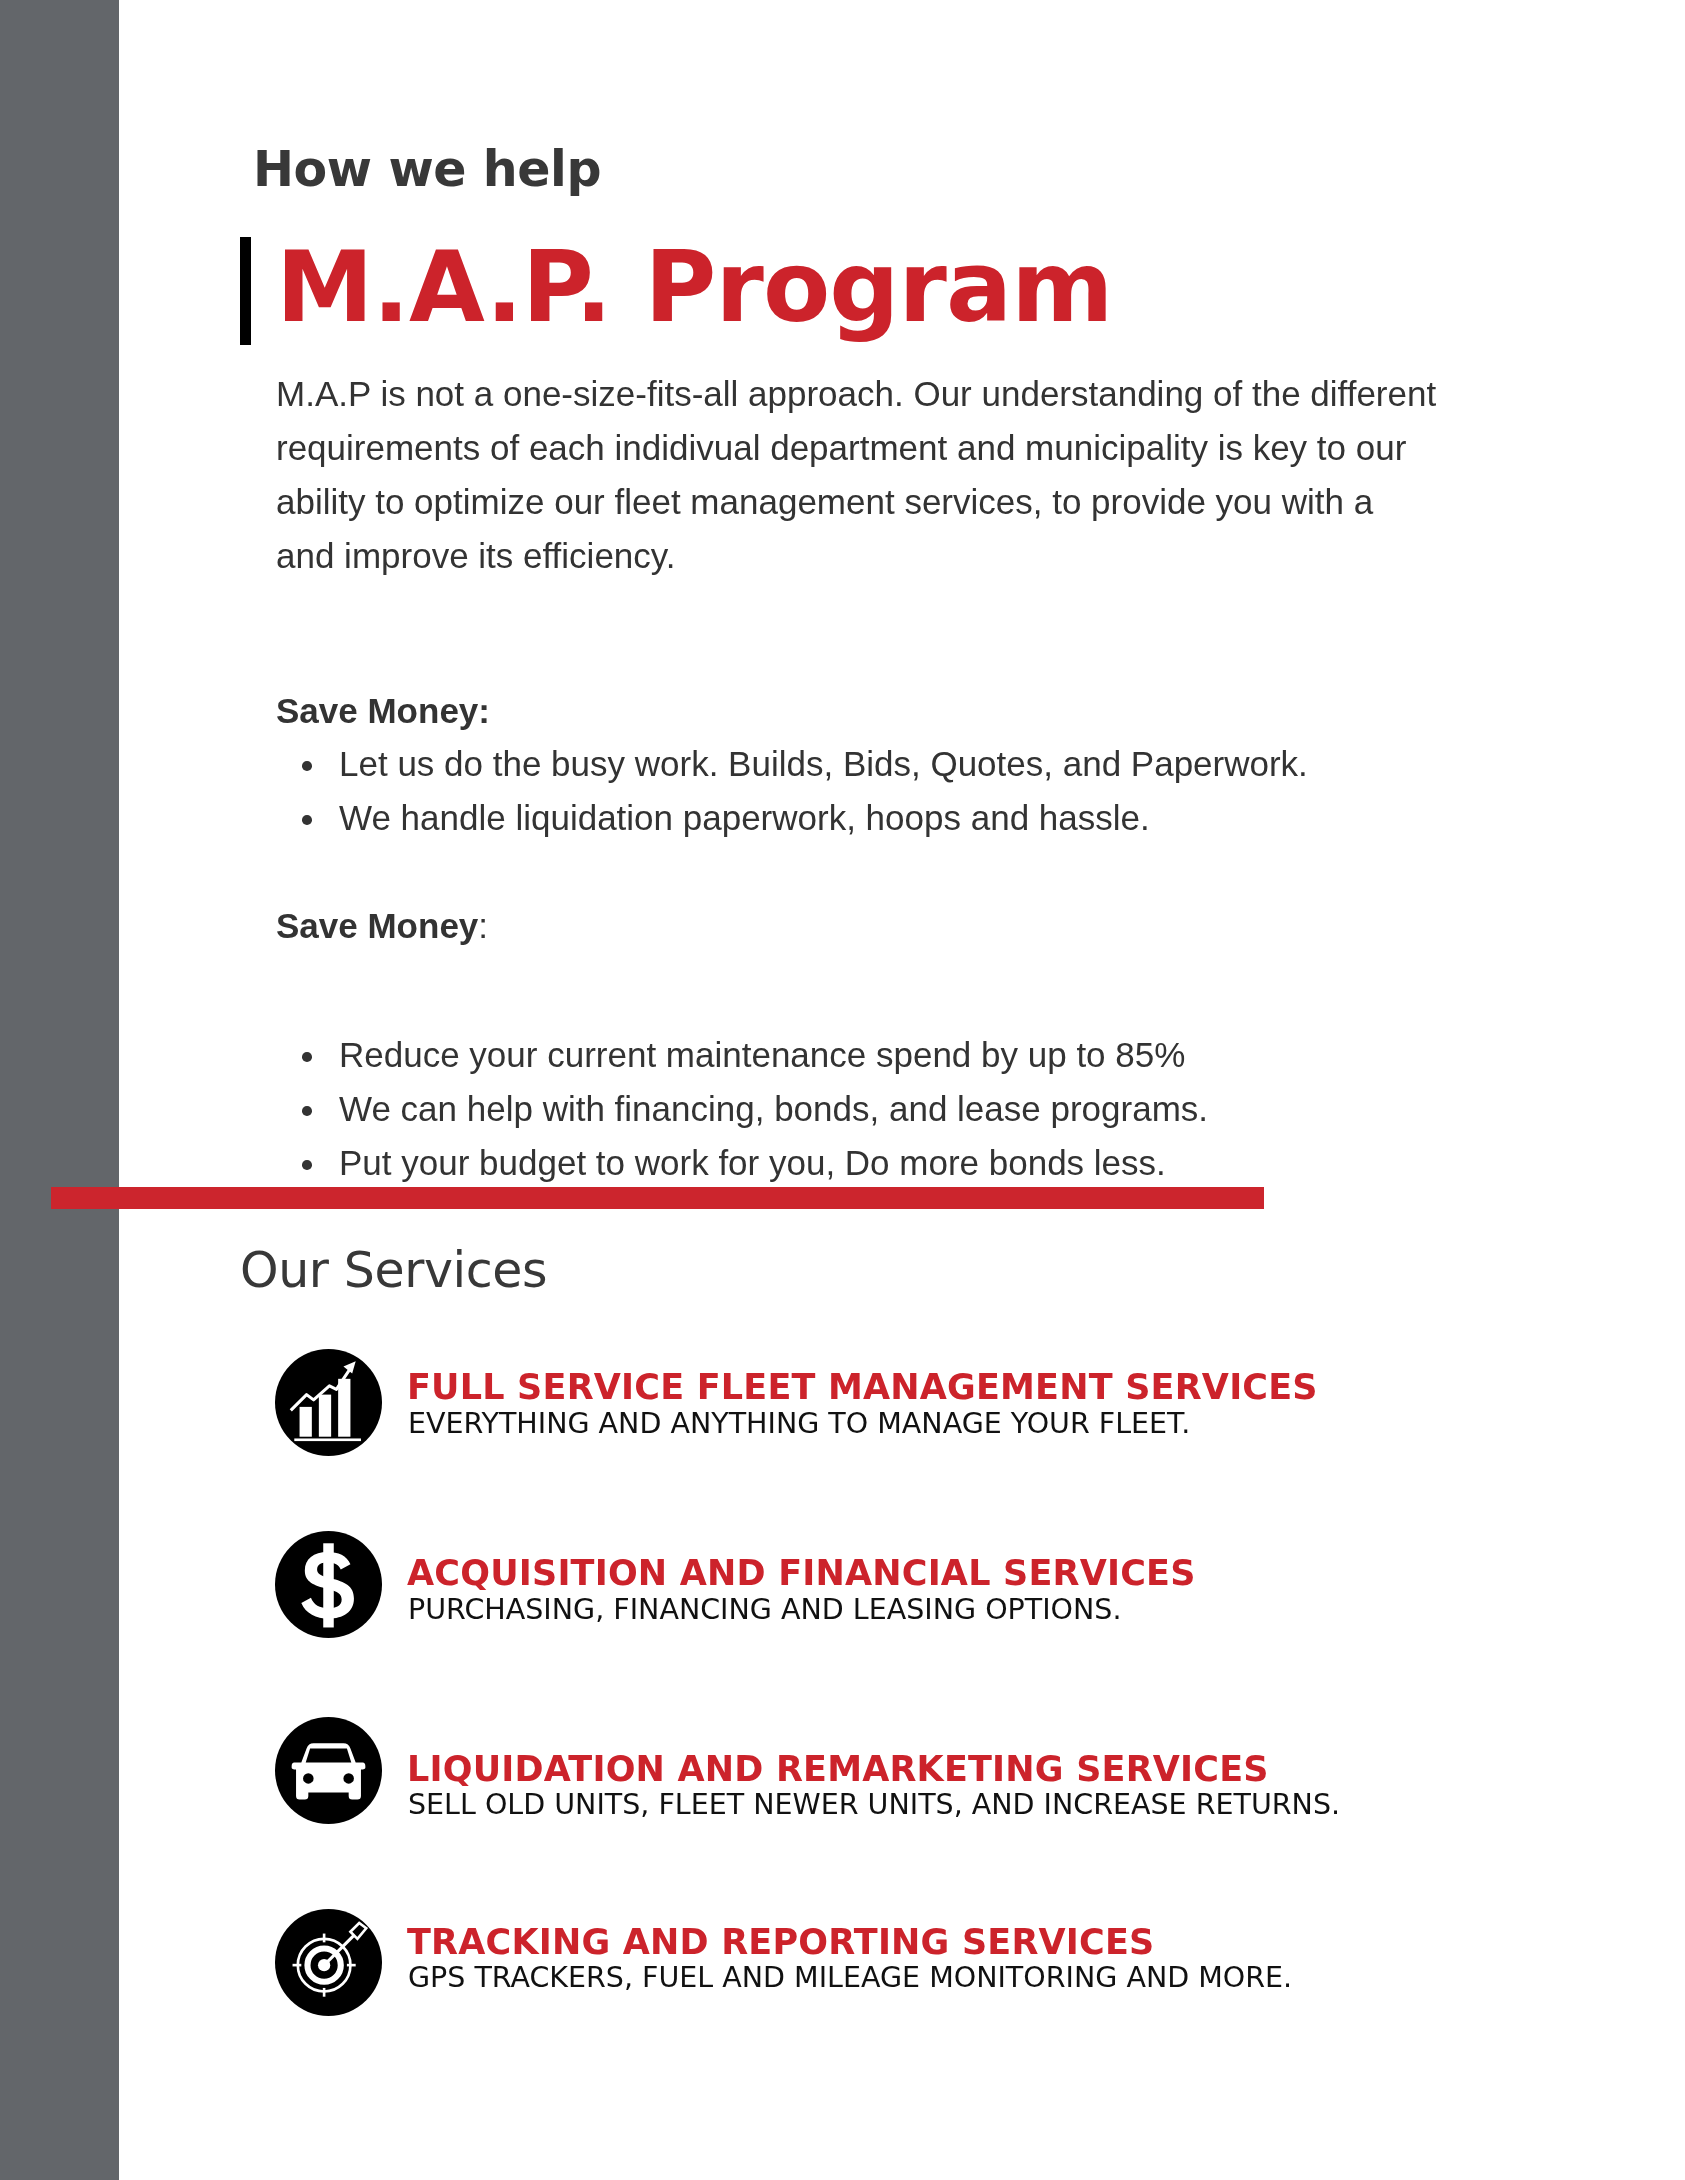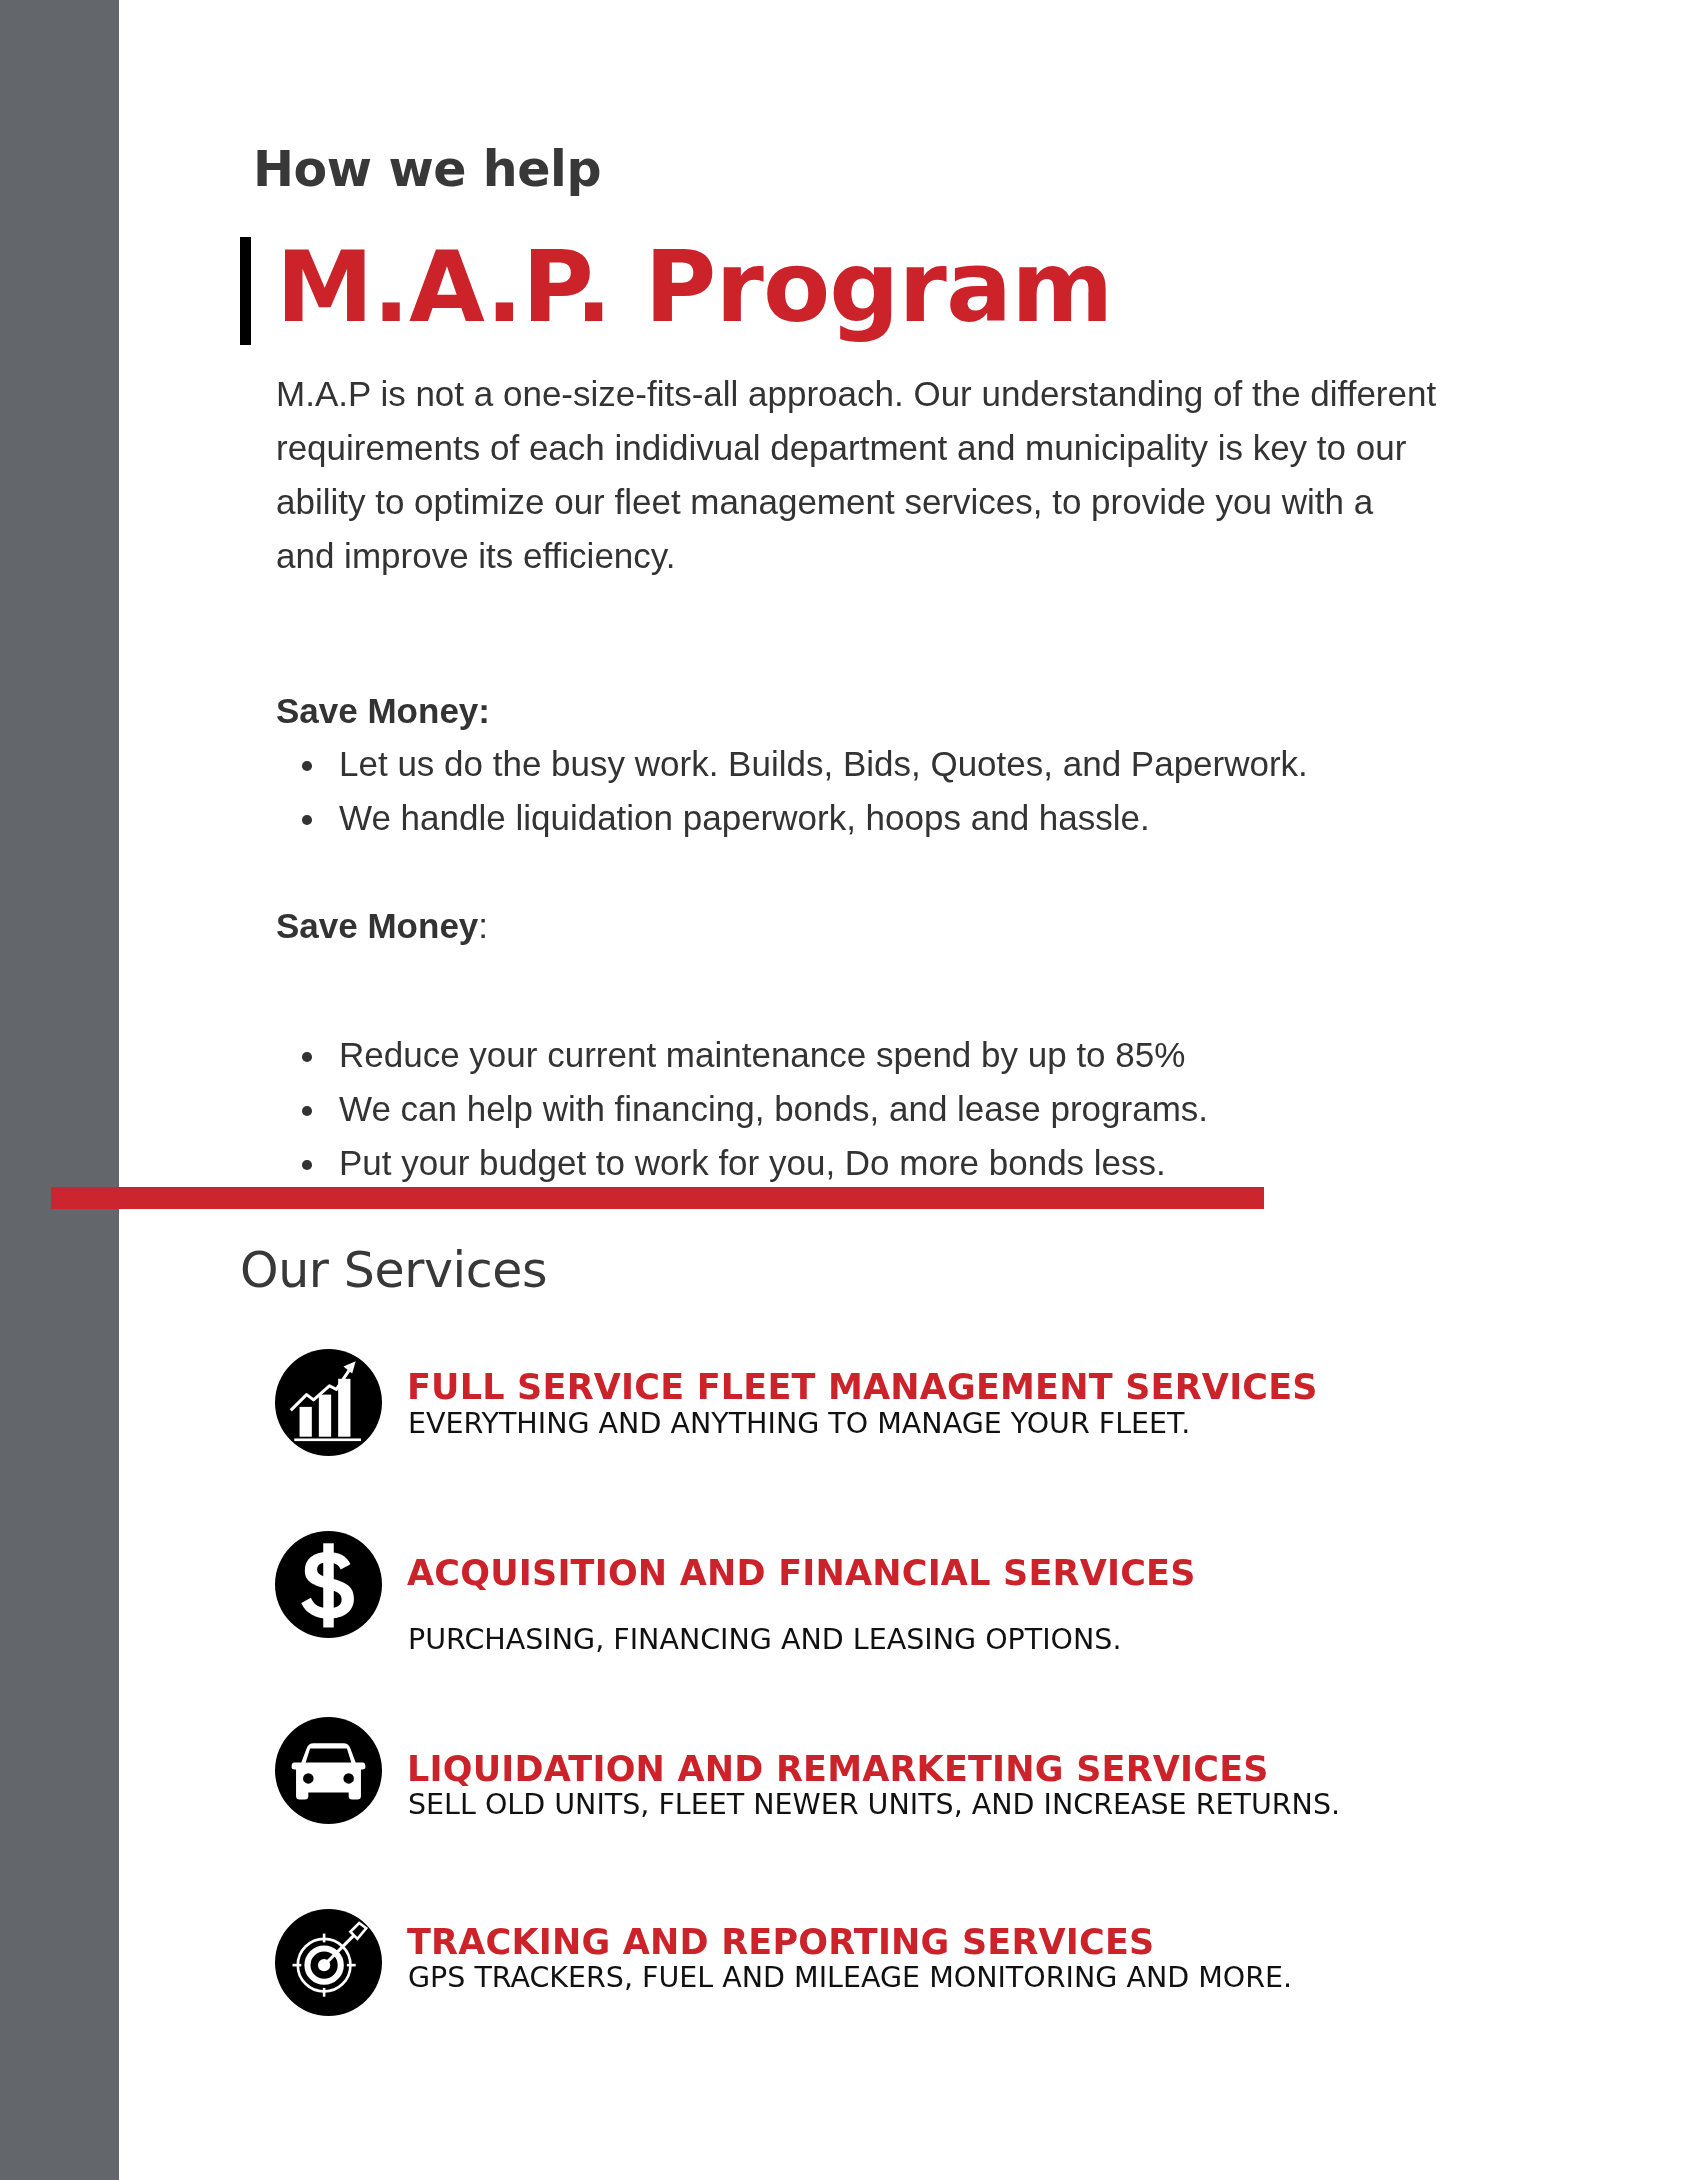--- a/index.html
+++ b/index.html
@@ -133,21 +133,21 @@
 
 <div class="service" style="top:1531px;">
   <div class="icon">
     <svg viewBox="0 0 122 122">
       <circle cx="61" cy="61" r="61" fill="#000"></circle>
       <rect x="55" y="14" width="12" height="96" fill="#fff"></rect>
       <path d="M86 38 C82 28 72 24 60 24 C44 24 34 32 34 45 C34 58 44 62 60 66 C72 69 76 72 76 78 C76 85 70 88 61 88 C51 88 44 84 41 76 L30 82 C35 94 47 100 61 100 C78 100 90 92 90 77 C90 63 80 58 63 54 C52 51 48 49 48 44 C48 38 53 36 60 36 C68 36 73 39 75 44 Z" fill="#fff"></path>
     </svg>
   </div>
   <p class="svc-title" style="top:22px;">ACQUISITION AND FINANCIAL SERVICES</p>
-  <p class="svc-sub" style="top:61px;margin-top:30px;">PURCHASING, FINANCING AND LEASING OPTIONS.</p>
+  <p class="svc-sub" style="top:61px;">PURCHASING, FINANCING AND LEASING OPTIONS.</p>
 </div>
 
 <div class="service" style="top:1717px;">
   <div class="icon">
     <svg viewBox="0 0 122 122">
       <circle cx="61" cy="61" r="61" fill="#000"></circle>
       <path d="M36 36 Q38 30 44 30 L78 30 Q84 30 86 36 L92 52 L100 52 Q103 52 103 56 L103 58 Q103 60 98 60 L98 90 Q98 94 94 94 L88 94 Q84 94 84 90 L84 86 L38 86 L38 90 Q38 94 34 94 L28 94 Q24 94 24 90 L24 60 Q19 60 19 58 L19 56 Q19 52 22 52 L30 52 Z" fill="#fff"></path>
       <path d="M40 36 L82 36 L87 52 L35 52 Z" fill="#000"></path>
       <circle cx="38" cy="70" r="6" fill="#000"></circle>
       <circle cx="84" cy="70" r="6" fill="#000"></circle>

